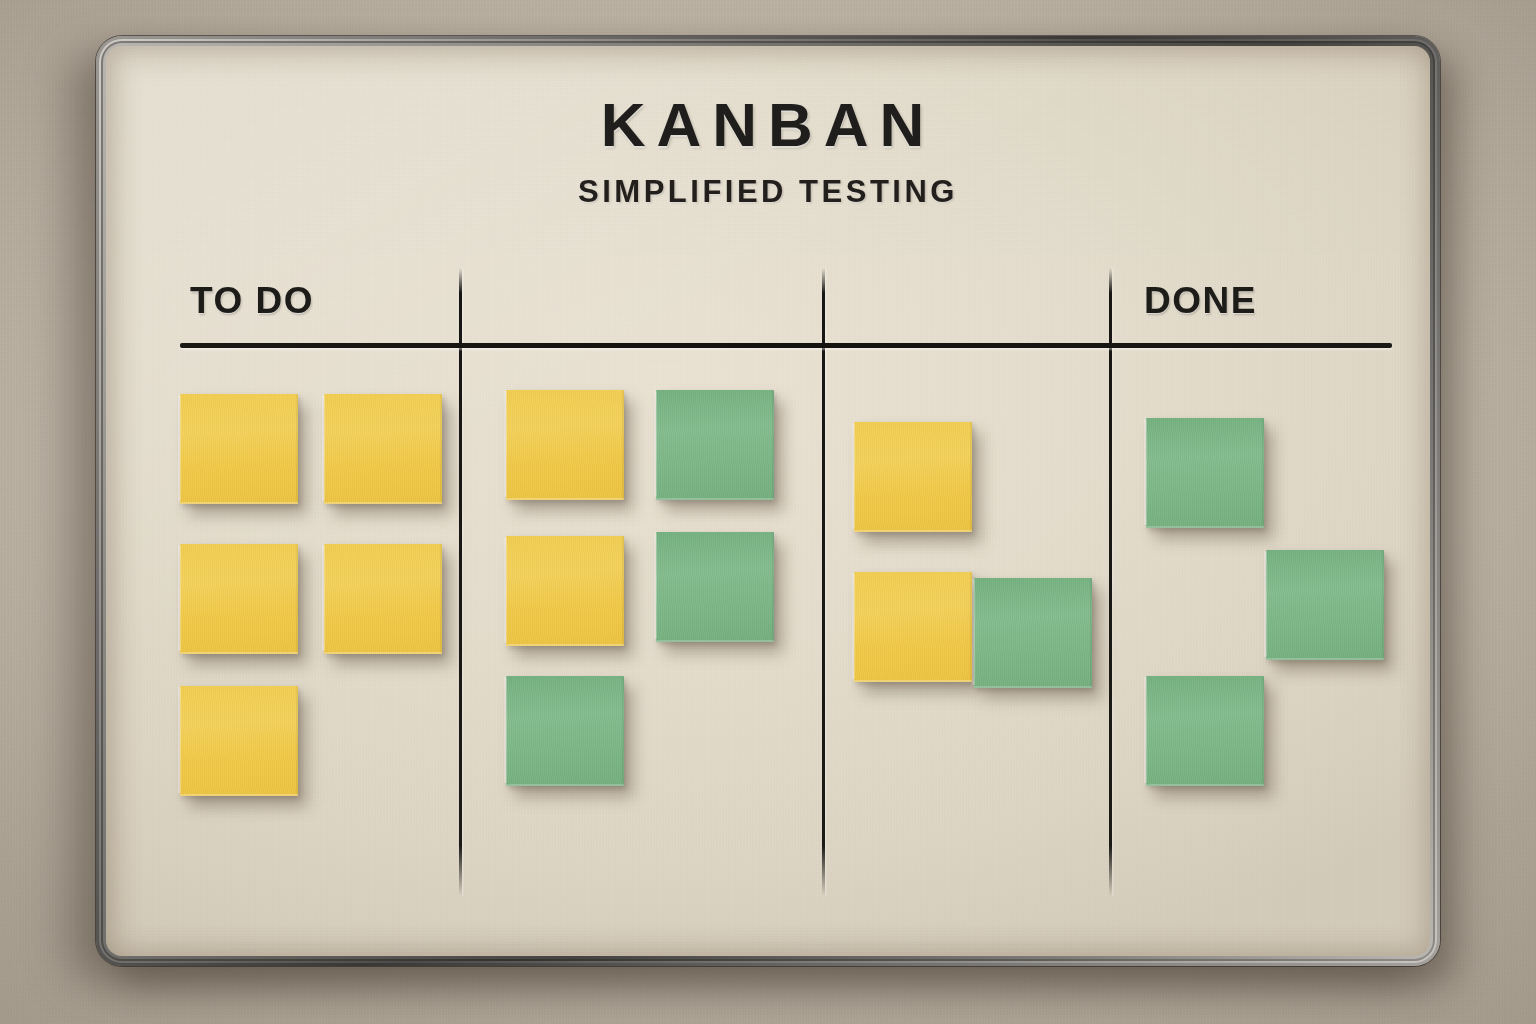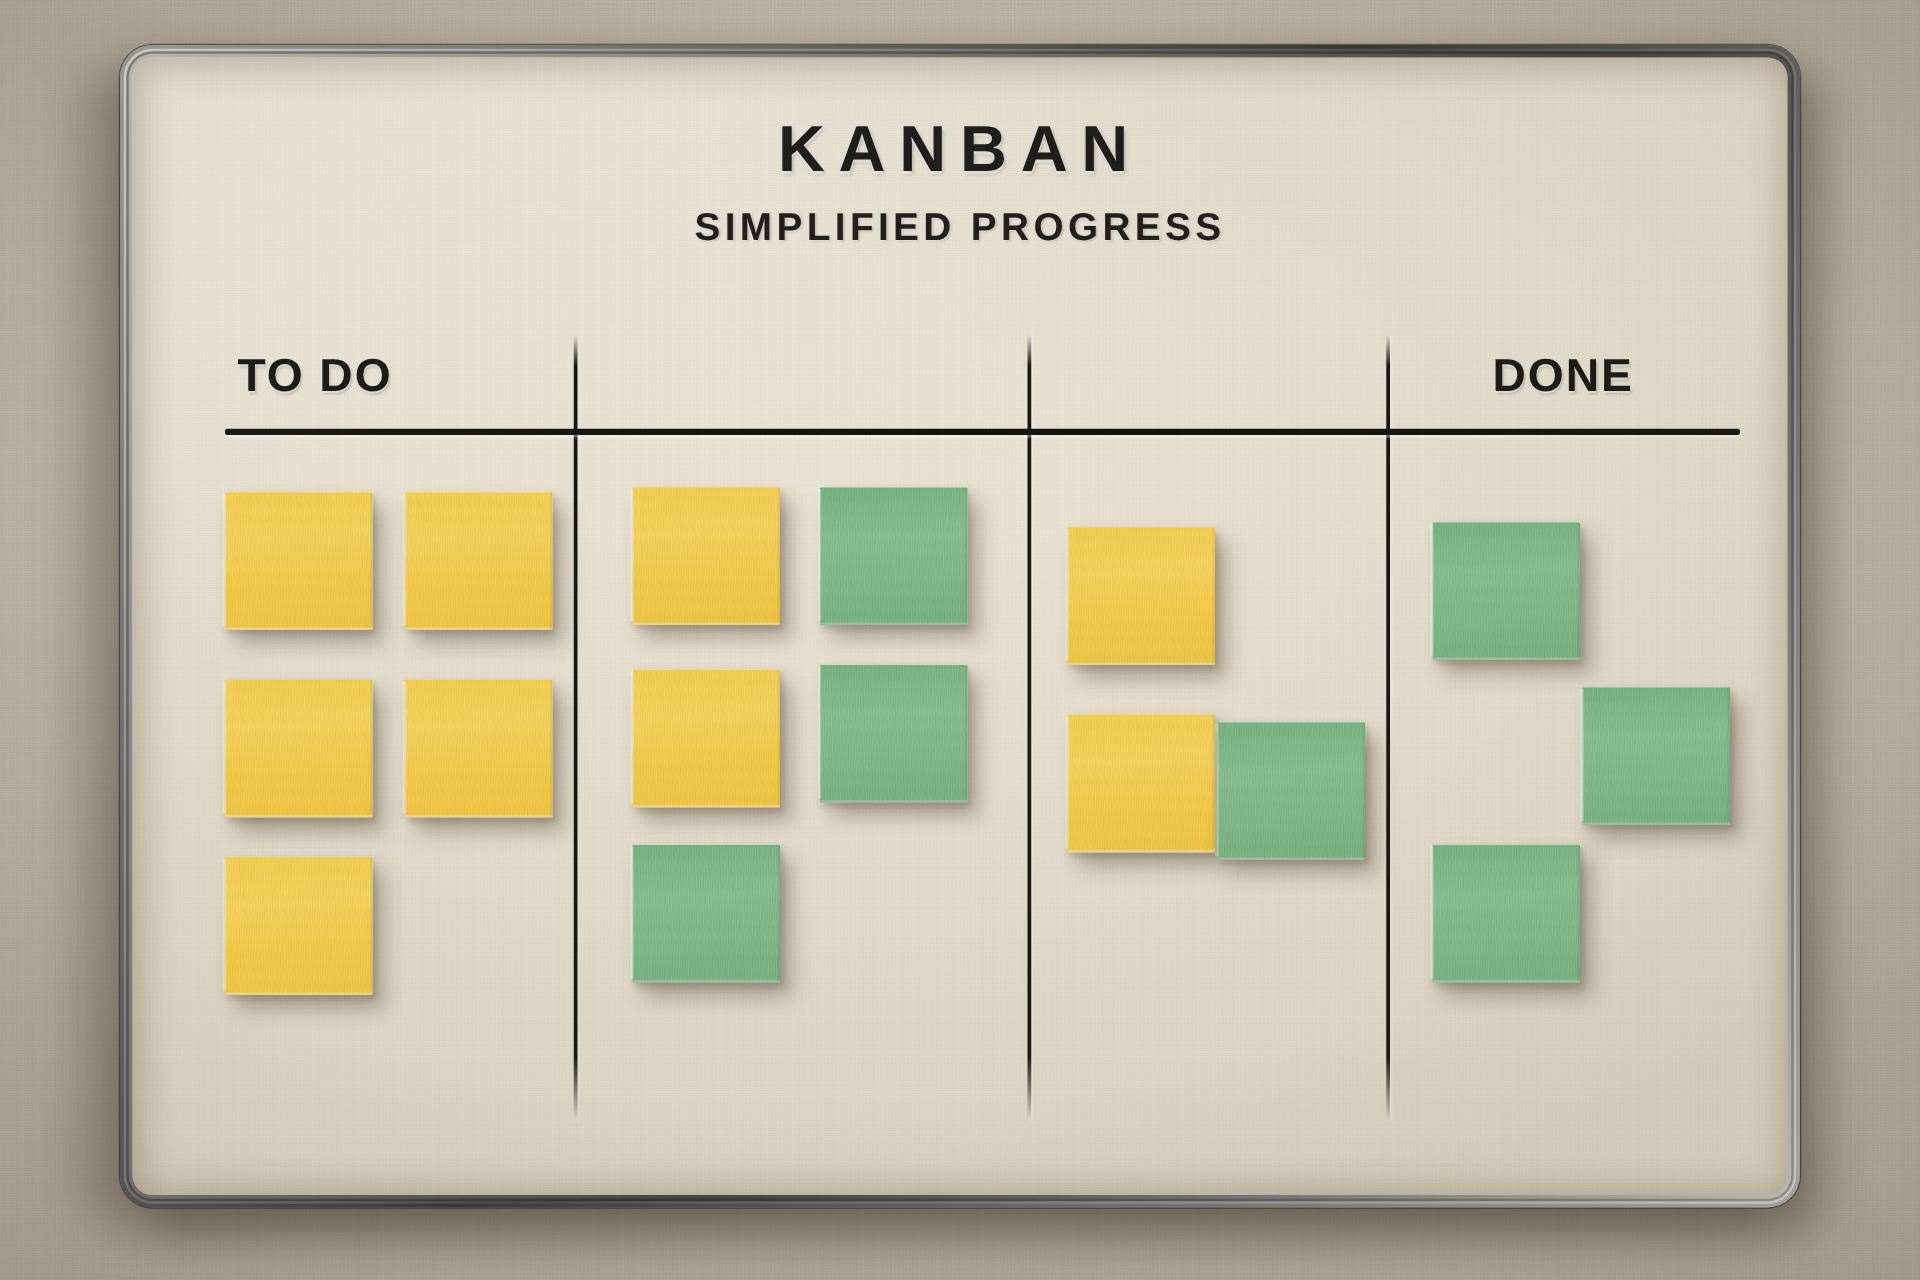--- a/index.html
+++ b/index.html
@@ -126,21 +126,21 @@
 
   
   .title-block {
     position: absolute;
     left: 0;
     right: 0;
     top: 48px;
     text-align: center;
   }
   .board-title {
-    font-size: 52px;
+    font-size: 62px;
     font-weight: 700;
     letter-spacing: 11px;
     color: #1f1e1c;
     line-height: 1;
     text-shadow:
       0 2px 1px rgba(255,255,255,.55),
       1px 2px 3px rgba(60,50,38,.30);
   }
   .board-subtitle {
     margin-top: 18px;
@@ -248,34 +248,34 @@
   <div class="board-frame-2">
     <div class="board-frame-3">
       <div class="board-frame-4">
 
         <div class="board-surface">
           <div class="surface-grain"></div>
           <div class="surface-sheen"></div>
 
           <div class="title-block">
             <div class="board-title">KANBAN</div>
-            <div class="board-subtitle">SIMPLIFIED PROGRESS</div>
+            <div class="board-subtitle">SIMPLIFIED TESTING</div>
           </div>
 
           <div class="layer" id="dividers-layer">
               <div class="v-divider" style="left: 353px;"></div>
               <div class="v-divider" style="left: 716px;"></div>
               <div class="v-divider" style="left: 1003px;"></div>
             </div>
 
           <div class="h-rule"></div>
 
           <div class="layer" id="headers-layer">
               <div class="col-header" style="left: 84px;">TO DO</div>
-              <div class="col-header" style="left: 1088px;">DONE</div>
+              <div class="col-header" style="left: 1038px;">DONE</div>
             </div>
 
           <div class="layer" id="notes-layer">
               <div class="note yellow" style="left: 74px; top: 348px;"></div>
               <div class="note yellow" style="left: 218px; top: 348px;"></div>
               <div class="note yellow" style="left: 74px; top: 498px;"></div>
               <div class="note yellow" style="left: 218px; top: 498px;"></div>
               <div class="note yellow" style="left: 74px; top: 640px;"></div>
               <div class="note yellow" style="left: 400px; top: 344px;"></div>
               <div class="note green" style="left: 550px; top: 344px;"></div>

